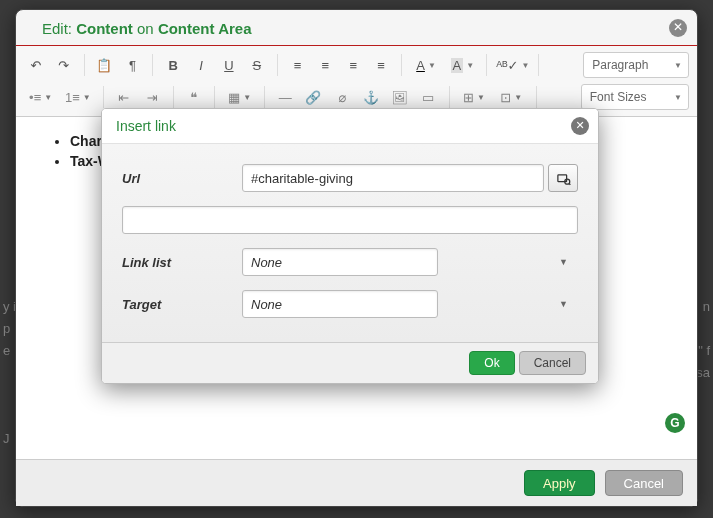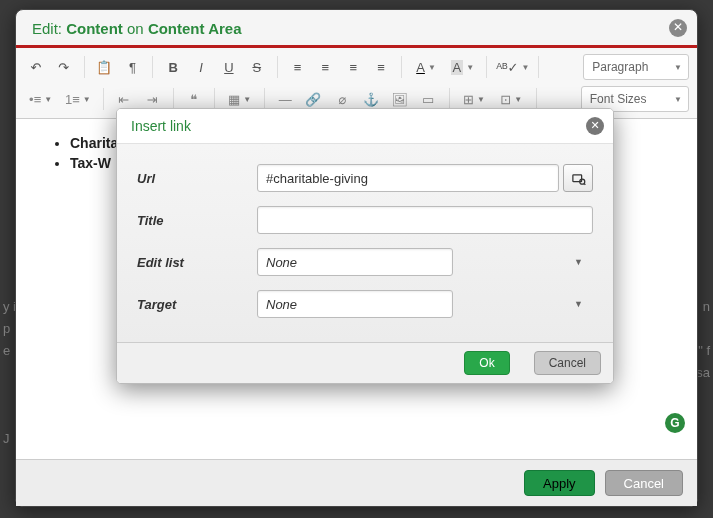--- a/index.html
+++ b/index.html
@@ -14,24 +14,24 @@
     position: absolute;
     left: 15px; top: 9px;
     width: 683px; height: 498px;
     background: #f5f5f5;
     border: 1px solid #444;
     border-radius: 8px;
     box-shadow: 0 4px 20px rgba(0,0,0,0.5);
     display: flex; flex-direction: column;
   }
   .modal-header {
-    padding: 10px 16px 8px;
+    padding: 10px 26px 8px;
     font-size: 15px;
     color: #2b8a3e;
-    border-bottom: 3px solid #b91c1c;
+    border-bottom: 1px solid #b91c1c;
     position: relative;
   }
   .modal-header .plain { color: #2b8a3e; }
   .modal-header .strong { color: #2b8a3e; font-weight: 700; }
   .close-outer {
     position: absolute; right: 10px; top: 9px;
     width: 18px; height: 18px; border-radius: 50%;
     background: #888; color: #fff; font-size: 12px; line-height: 17px; text-align: center;
     cursor: pointer;
   }
@@ -87,25 +87,25 @@
   .modal-footer {
     padding: 10px 14px;
     border-top: 1px solid #ccc;
     display: flex; justify-content: flex-end; gap: 10px;
     background: #ededed;
   }
   .btn {
     height: 26px; padding: 0 18px; border-radius: 4px;
     font-size: 13px; cursor: pointer; border: 1px solid;
   }
-  .btn-primary { background: #1f9447; border-color: #147a38; color: #000000; }
+  .btn-primary { background: #1f9447; border-color: #147a38; color: #fef9c3; }
   .btn-secondary { background: #aaa; border-color: #8a8a8a; color: #fff; }
   .modal-inner {
     position: absolute;
-    left: 116px; top: 108px;
+    left: 101px; top: 108px;
     width: 498px;
     background: #fff;
     border: 1px solid #bbb;
     border-radius: 5px;
     box-shadow: 0 6px 24px rgba(0,0,0,0.45);
     overflow: hidden;
     display: flex; flex-direction: column;
   }
   .inner-header {
     padding: 9px 14px;
@@ -157,21 +157,21 @@
   }
   .select-wrap { position: relative; flex: 1; }
   .select-wrap .caret {
     position: absolute; right: 10px; top: 50%; transform: translateY(-50%);
     font-size: 9px; color: #666; pointer-events: none;
   }
 
   .inner-footer {
     padding: 8px 12px;
     border-top: 1px solid #ccc;
-    display: flex; justify-content: flex-end; gap: 24px;
+    display: flex; justify-content: flex-end; gap: 4px;
     background: #f0f0f0;
   }
   .btn-sm {
     height: 24px; padding: 0 14px; border-radius: 4px;
     font-size: 12px; cursor: pointer; border: 1px solid;
   }
   .btn-sm.primary { background: #29a84a; border-color: #1e8b3a; color: #fff; }
   .btn-sm.secondary { background: #ccc; border-color: #a5a5a5; color: #444; }
 </style>
 </head>
@@ -286,28 +286,27 @@
               <rect x="3" y="6" width="14" height="11" rx="1"></rect>
               <circle cx="18" cy="17" r="4"></circle>
               <line x1="21" y1="20" x2="23" y2="22"></line>
             </svg>
         </div>
       </div>
     </div>
 
 
     <div class="field-row">
-      <div class="field-label">Title</div>
       <div class="field-input-wrap">
         <input class="field-input" value="" style="">
       </div>
     </div>
 
     <div class="field-row">
-      <div class="field-label">Edit list</div>
+      <div class="field-label">Link list</div>
       <div class="field-input-wrap">
         <div class="select-wrap">
           <input readonly="" class="field-select" value="None" style="">
           <span class="caret">▼</span>
         </div>
       </div>
     </div>
 
     <div class="field-row">
       <div class="field-label">Target</div>

